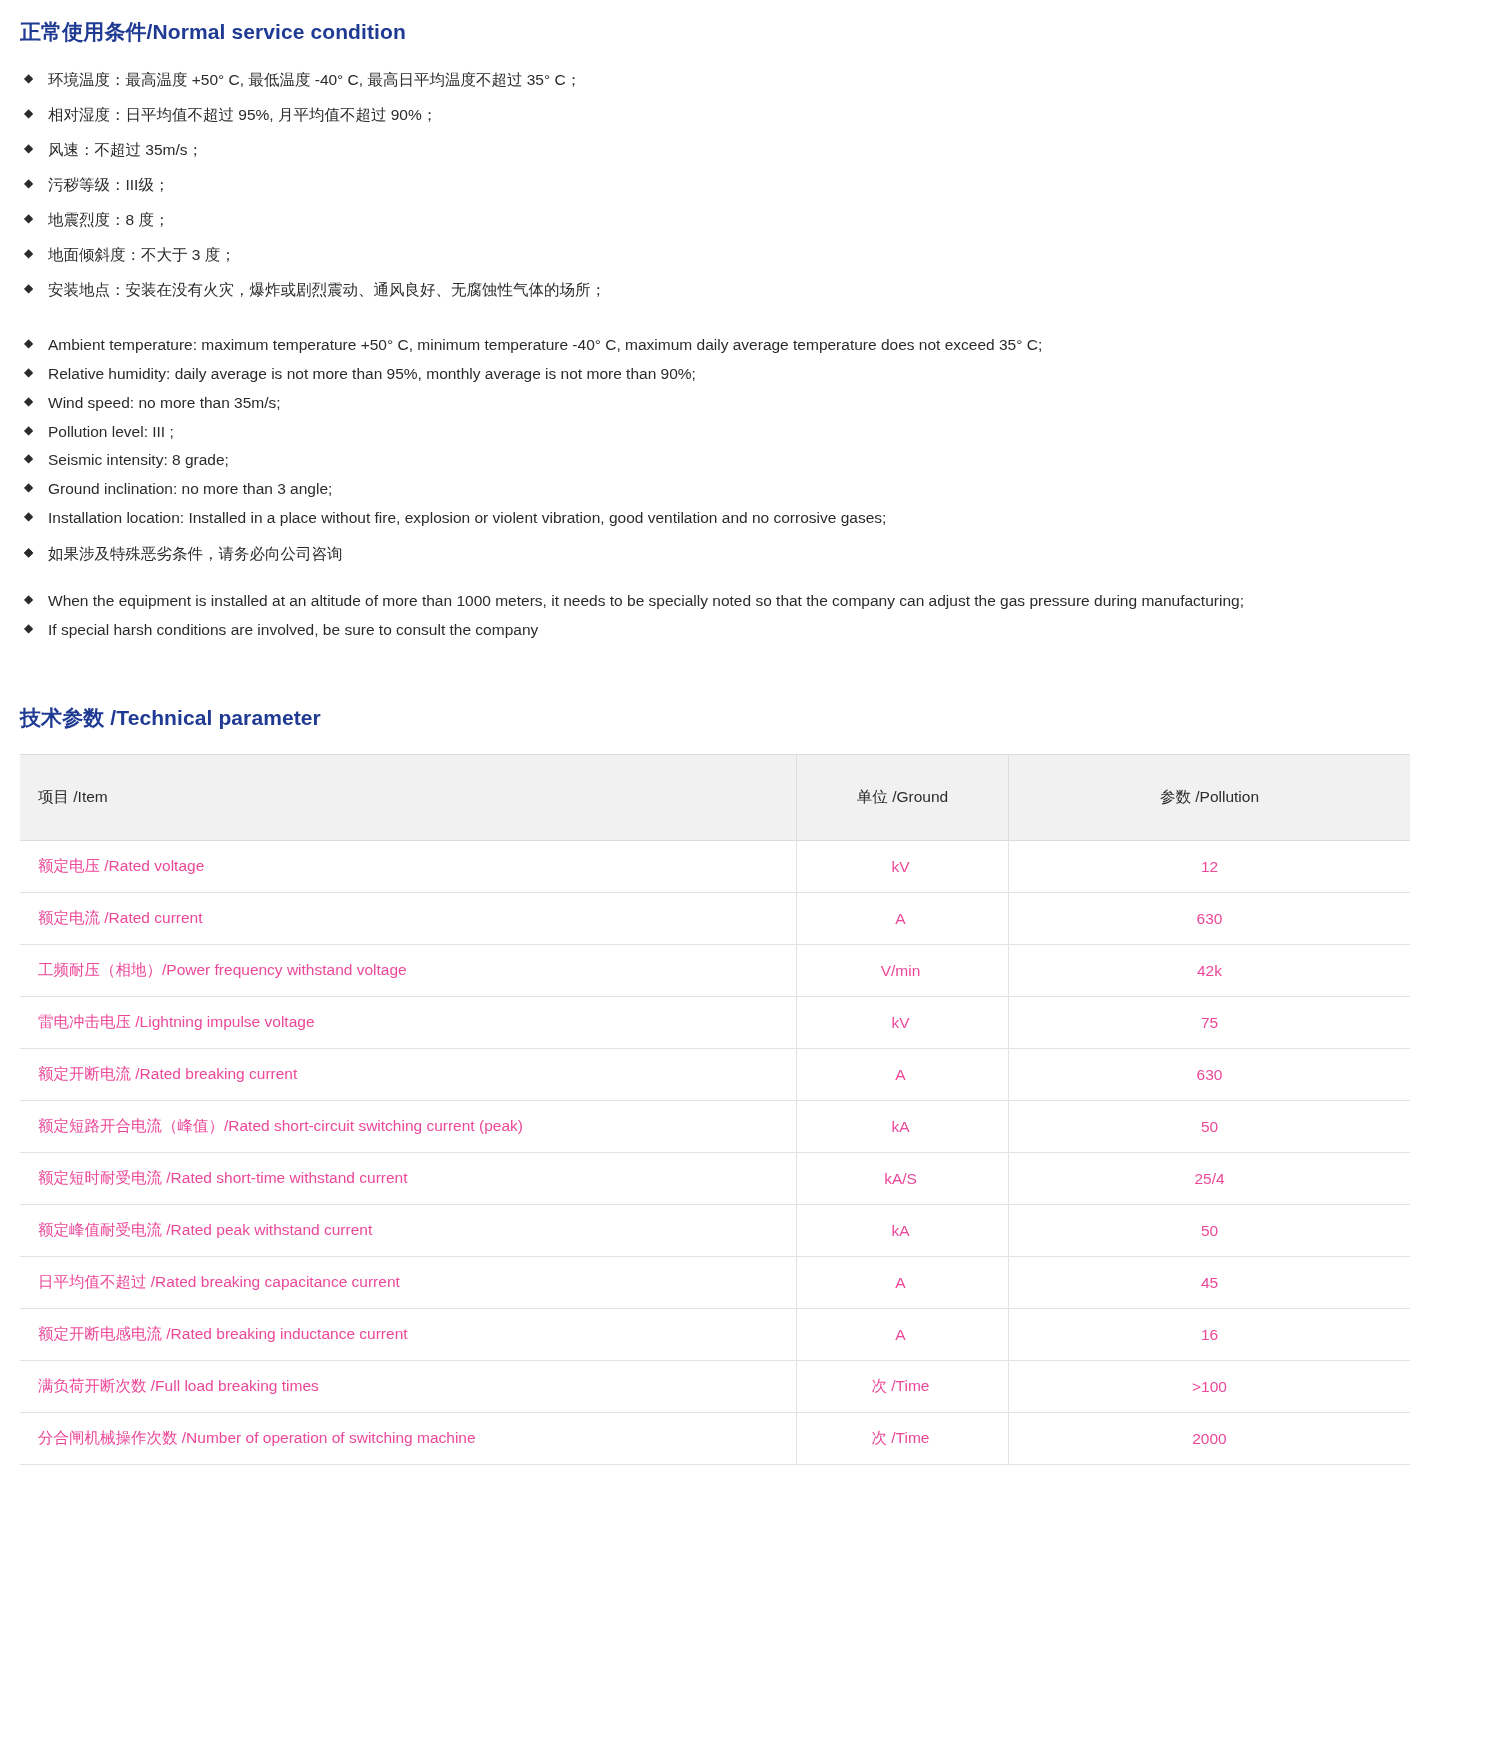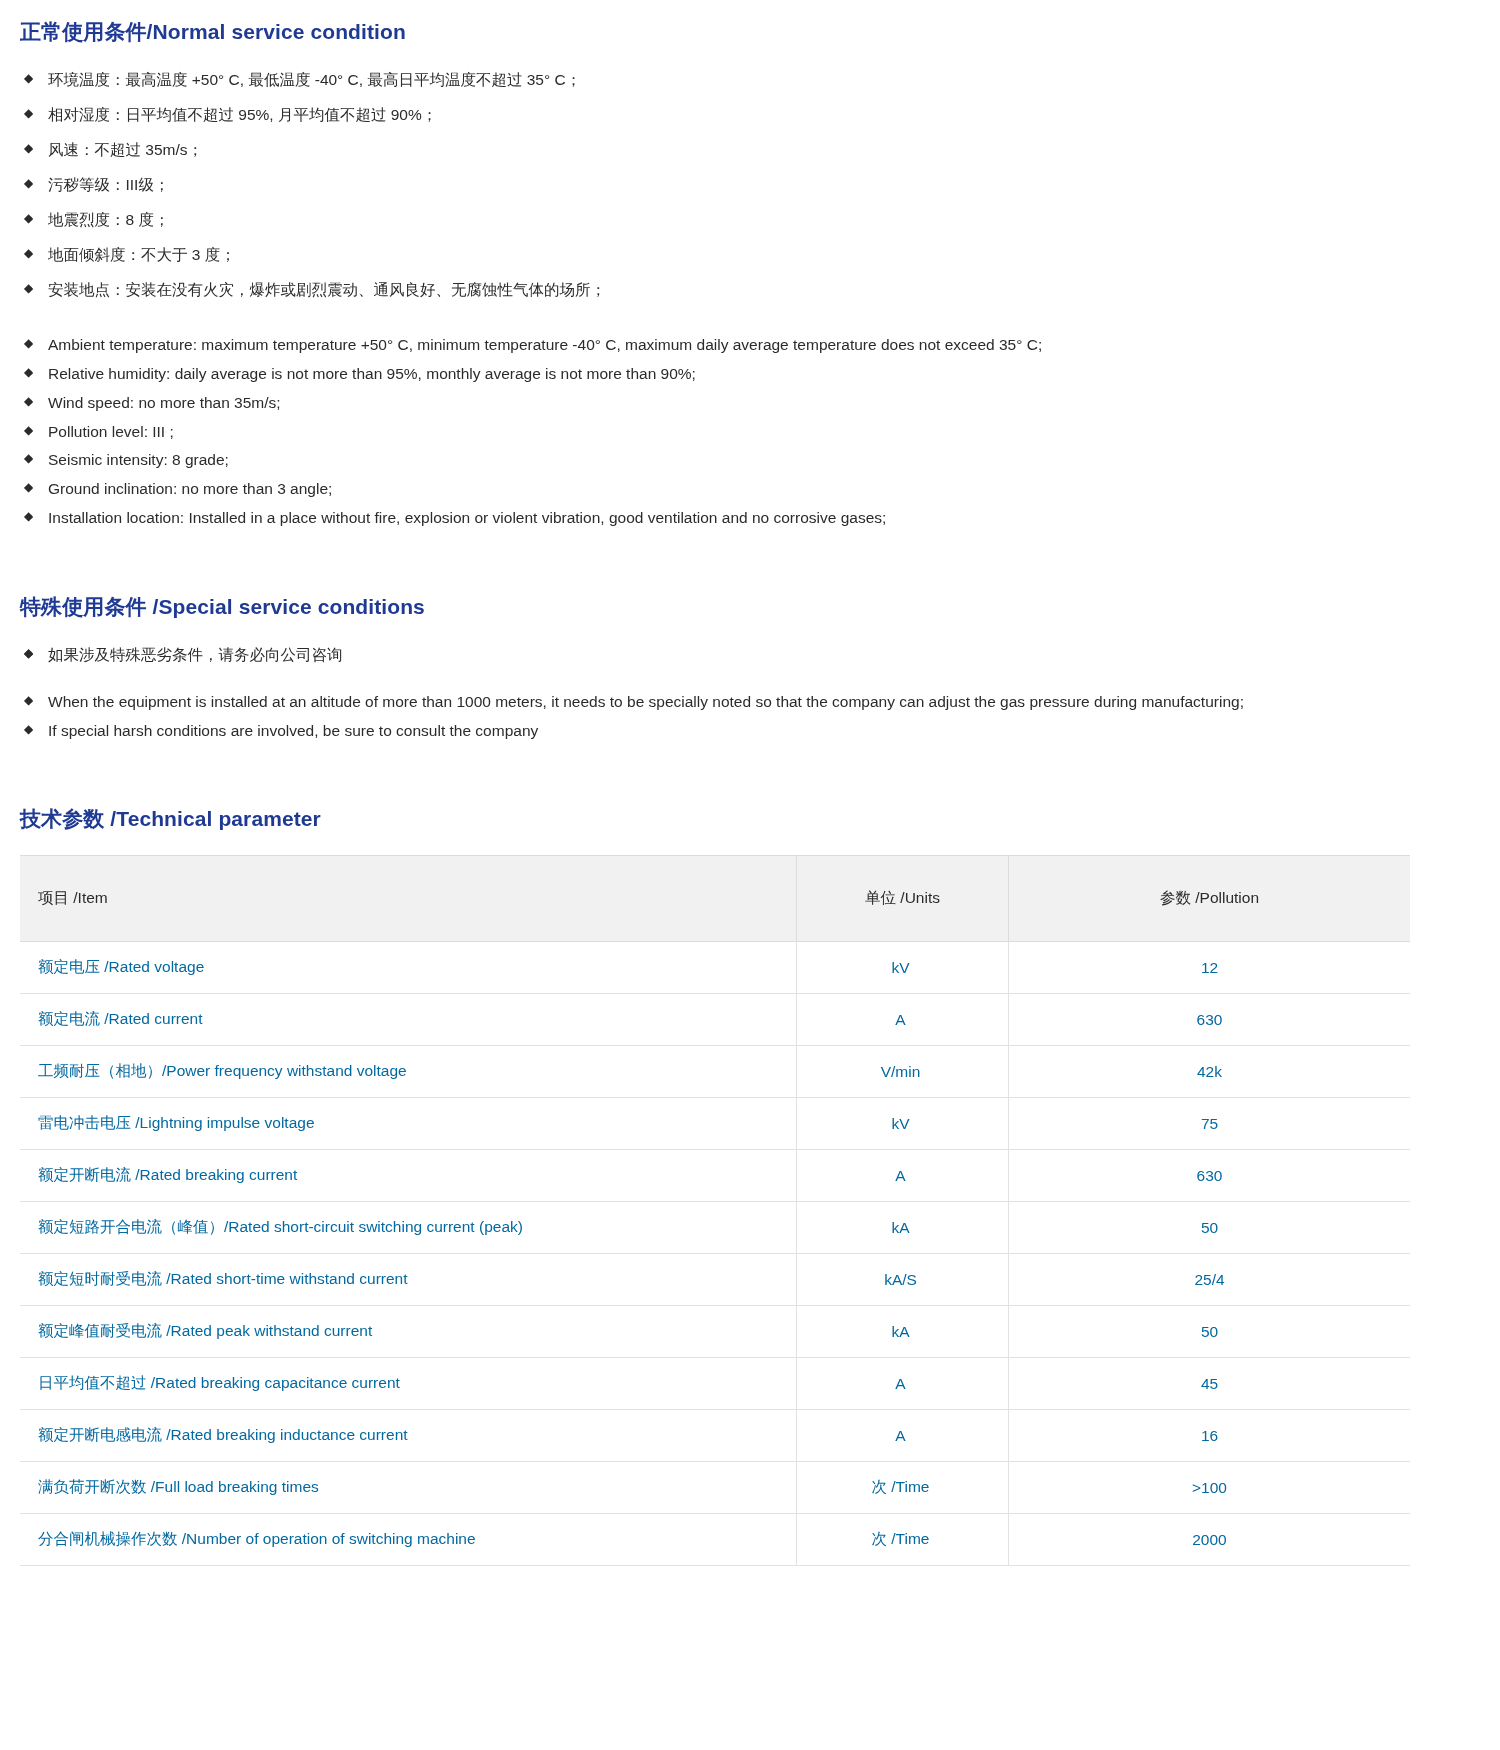--- a/index.html
+++ b/index.html
@@ -84,21 +84,21 @@
   }
   table.tech thead th.c {
     text-align: center;
   }
   table.tech thead th.sep {
     border-left: 1px solid #dcdcdc;
   }
   table.tech tbody td {
     border-bottom: 1px solid #e2e2e2;
     padding: 15px 18px;
-    color: #0369a1;
+    color: #ec4899;
     vertical-align: middle;
   }
   table.tech tbody td.item {
     width: 740px;
   }
   table.tech tbody td.units {
     width: 175px;
     text-align: center;
     border-left: 1px solid #e2e2e2;
     border-right: 1px solid #e2e2e2;
@@ -133,41 +133,40 @@
   <ul class="bullet-list en">
     <li><span class="dia">◆</span><span>Ambient temperature: maximum temperature +50° C, minimum temperature -40° C, maximum daily average temperature does not exceed 35° C;</span></li>
     <li><span class="dia">◆</span><span>Relative humidity: daily average is not more than 95%, monthly average is not more than 90%;</span></li>
     <li><span class="dia">◆</span><span>Wind speed: no more than 35m/s;</span></li>
     <li><span class="dia">◆</span><span>Pollution level: III ;</span></li>
     <li><span class="dia">◆</span><span>Seismic intensity: 8 grade;</span></li>
     <li><span class="dia">◆</span><span>Ground inclination: no more than 3 angle;</span></li>
     <li><span class="dia">◆</span><span>Installation location: Installed in a place without fire, explosion or violent vibration, good ventilation and no corrosive gases;</span></li>
   </ul>
 
-  <h2 class="section-title spaced">特殊使用条件 /Special service conditions</h2>
 
   <ul class="bullet-list cn">
     <li><span class="dia">◆</span></li>
     <li><span class="dia">◆</span><span>如果涉及特殊恶劣条件，请务必向公司咨询</span></li>
   </ul>
 
   <div class="gap-small"></div>
 
   <ul class="bullet-list en">
     <li><span class="dia">◆</span><span>When the equipment is installed at an altitude of more than 1000 meters, it needs to be specially noted so that the company can adjust the gas pressure during manufacturing;</span></li>
     <li><span class="dia">◆</span><span>If special harsh conditions are involved, be sure to consult the company</span></li>
   </ul>
 
   <h2 class="section-title spaced">技术参数 /Technical parameter</h2>
 
   <table class="tech">
     <thead>
       <tr>
         <th>项目 /Item</th>
-        <th class="c sep units-h">单位 /Units</th>
+        <th class="c sep units-h">单位 /Ground</th>
         <th class="c sep">参数 /Pollution</th>
       </tr>
     </thead>
     <tbody>
       <tr>
         <td class="item">额定电压 /Rated voltage</td>
         <td class="units">kV</td>
         <td class="arg">12</td>
       </tr>
       <tr>

